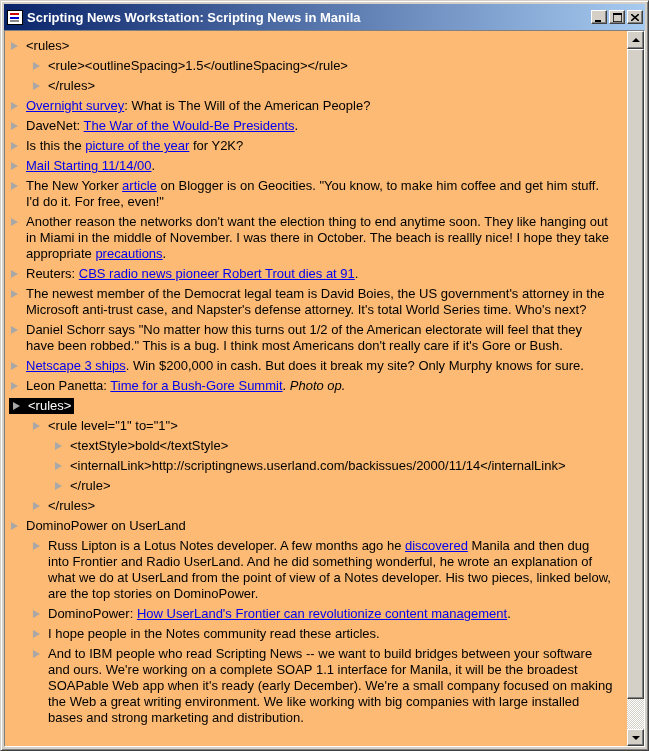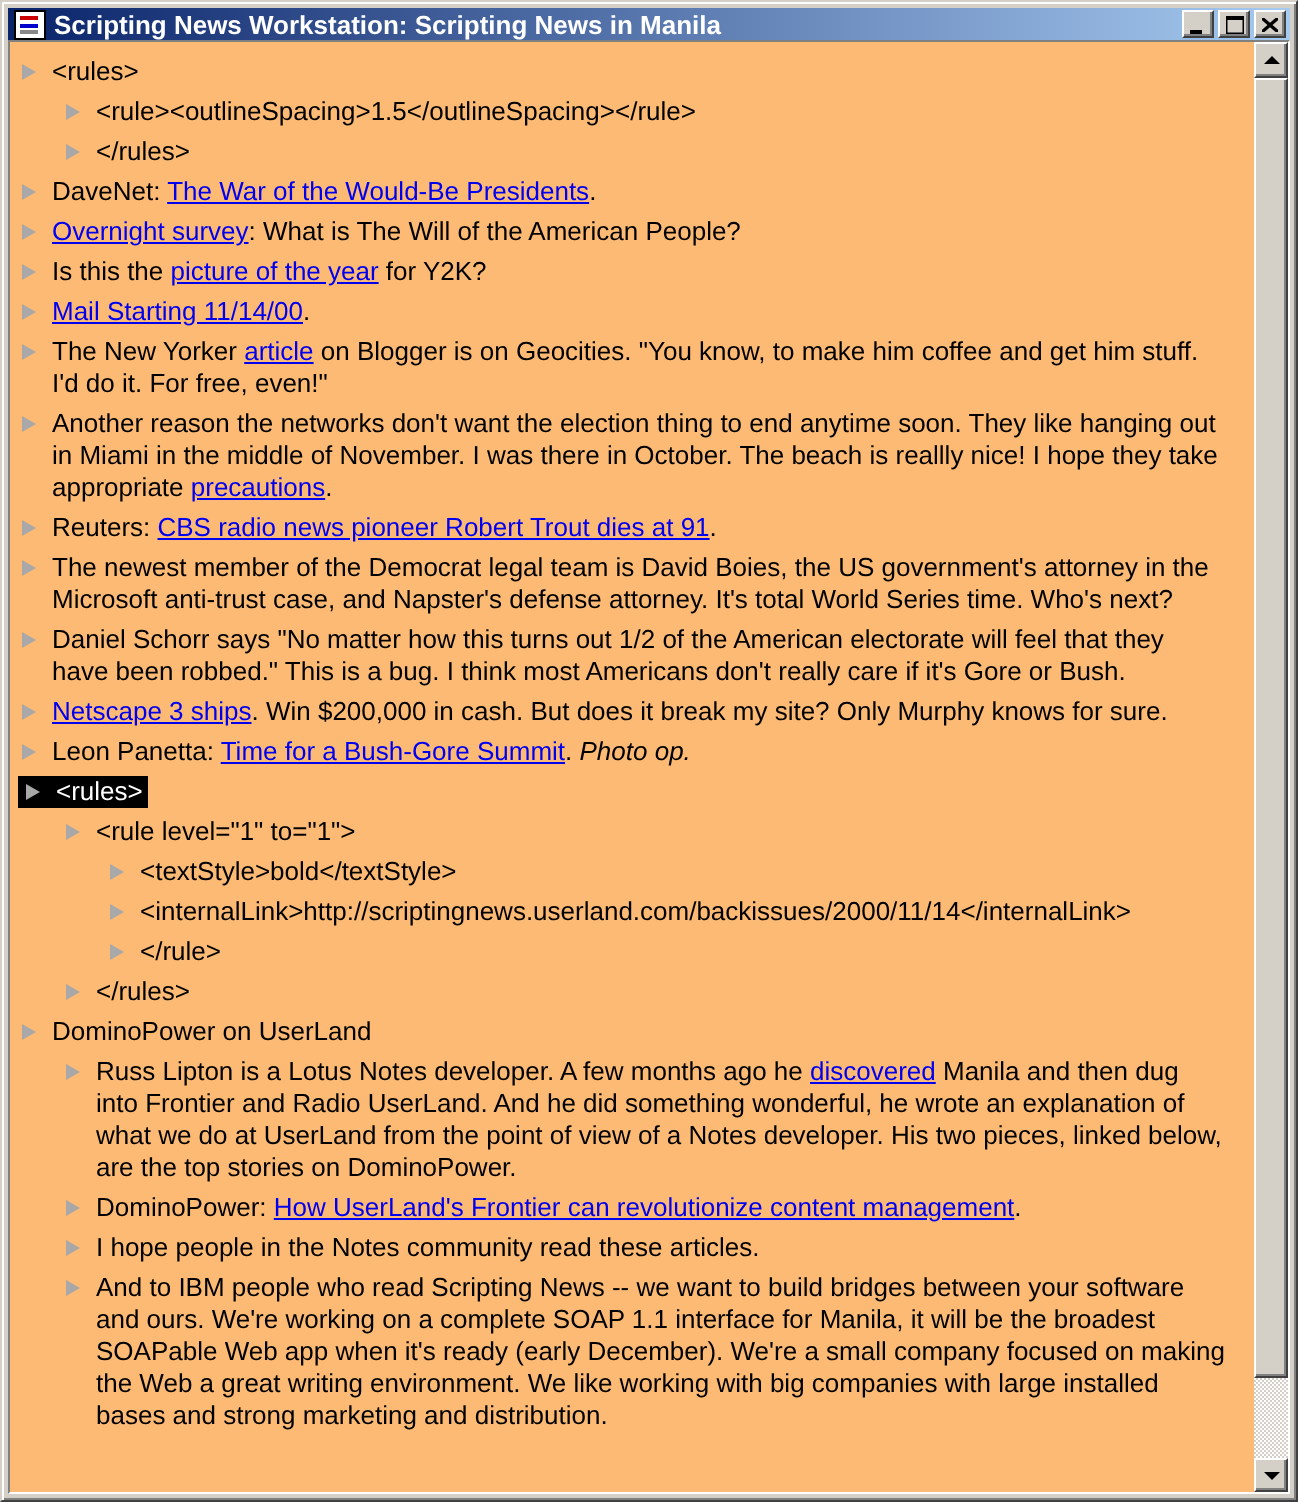--- a/index.html
+++ b/index.html
@@ -10,21 +10,21 @@
     padding:3px;
     border:1px solid #404040;
     border-top-color:#D4D0C8;border-left-color:#D4D0C8;
     box-shadow:inset 1px 1px 0 #fff, inset -1px -1px 0 #808080;
     display:flex;flex-direction:column;
     font-family:"Liberation Sans",sans-serif;
     overflow:hidden;
   }
   
   .titlebar{
-    height:16px;flex:none;
+    height:26px;flex:none;
     background:linear-gradient(to right,var(--titlebar-left,#0A246A),var(--titlebar-right,#A6CAF0));
     display:flex;align-items:center;
     padding:0 2px 0 3px;
   }
   .app-icon{
     width:16px;height:15px;flex:none;margin-right:4px;
     background:#fff;border:1px solid #000;position:relative;
   }
   .app-icon::before{
     content:"";position:absolute;left:2px;top:2px;width:9px;height:2px;background:#c00;
@@ -139,27 +139,27 @@
   </div>
         <div class="row" style="padding-left: 26px;">
     <div class="inner">
       <span class="arrow"></span>
       <span class="segs"><span class="seg plain">&lt;/rules&gt;</span></span>
     </div>
   </div>
         <div class="row" style="padding-left: 4px;">
     <div class="inner">
       <span class="arrow"></span>
+      <span class="segs"><a class="seg link">Overnight survey</a><span class="seg plain">: What is The Will of the American People?</span></span>
+    </div>
+  </div>
+        <div class="row" style="padding-left: 4px;">
+    <div class="inner">
+      <span class="arrow"></span>
       <span class="segs"><span class="seg plain">DaveNet: </span><a class="seg link">The War of the Would-Be Presidents</a><span class="seg plain">.</span></span>
-    </div>
-  </div>
-        <div class="row" style="padding-left: 4px;">
-    <div class="inner">
-      <span class="arrow"></span>
-      <span class="segs"><a class="seg link">Overnight survey</a><span class="seg plain">: What is The Will of the American People?</span></span>
     </div>
   </div>
         <div class="row" style="padding-left: 4px;">
     <div class="inner">
       <span class="arrow"></span>
       <span class="segs"><span class="seg plain">Is this the </span><a class="seg link">picture of the year</a><span class="seg plain"> for Y2K?</span></span>
     </div>
   </div>
         <div class="row" style="padding-left: 4px;">
     <div class="inner">

